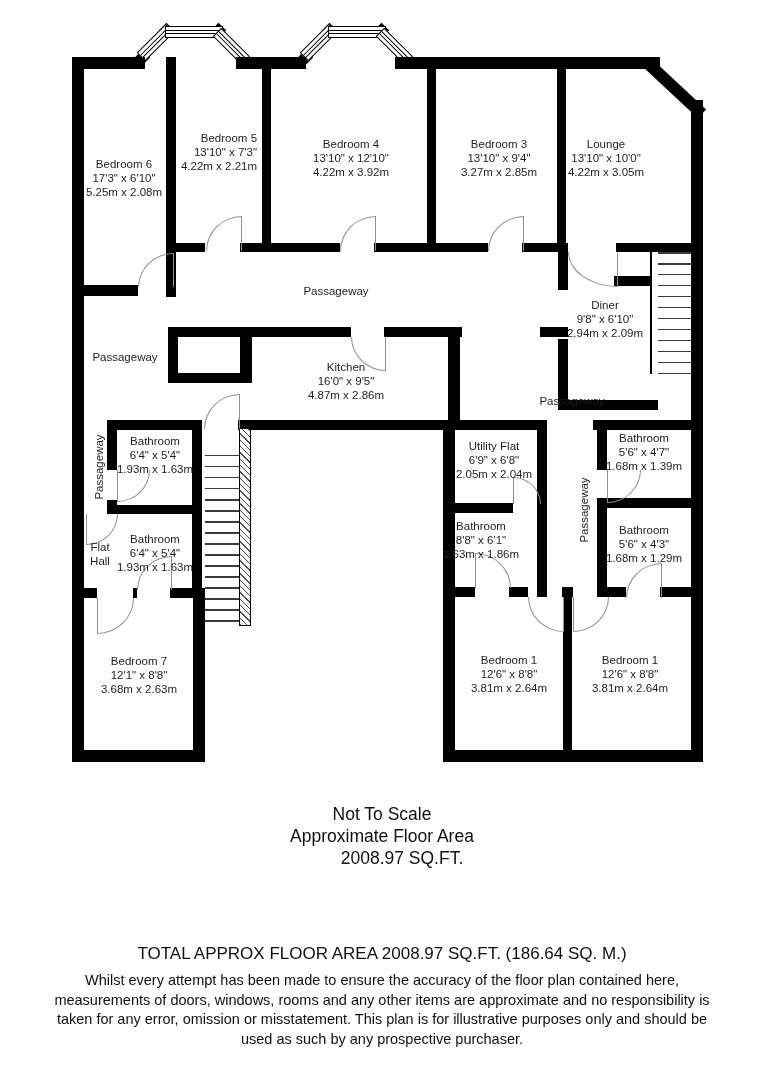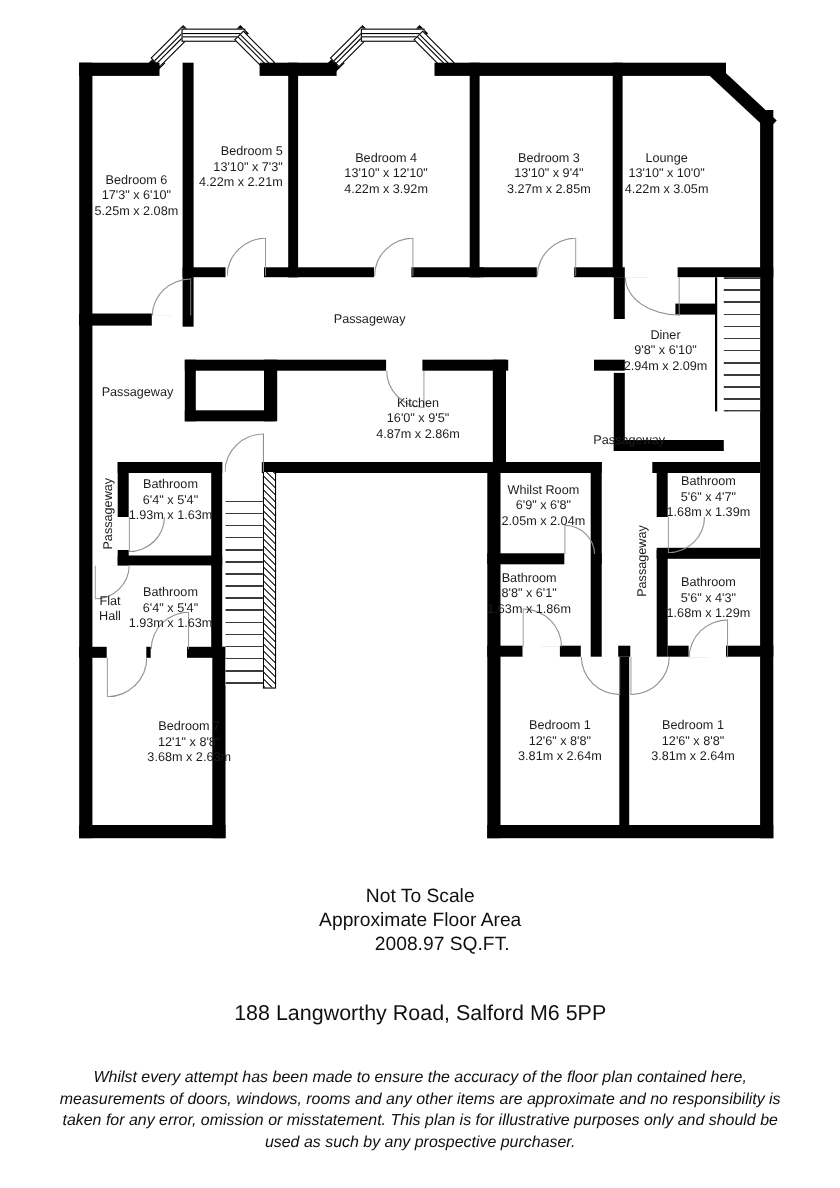--- a/index.html
+++ b/index.html
@@ -20,21 +20,21 @@
   .hatch{position:absolute;border:1px solid #000;
          background:repeating-linear-gradient(45deg,#4a4a4a 0 1px,#fff 1px 4.5px);}
   .rail2{position:absolute;background:#fff;border-left:2.5px solid #000;border-right:2.5px solid #000;}
   .lb{position:absolute;transform:translate(-50%,-50%);text-align:center;
       font-size:11.5px;line-height:14px;white-space:nowrap;color:#1d1d1d;}
   .lb.vert{transform:translate(-50%,-50%) rotate(-90deg);}
   .ft{position:absolute;left:0;width:764px;text-align:center;color:#101010;}
   .ft.big{font-size:17.5px;}
   .ft.addr{font-size:19.5px;}
   .ft.total{font-size:17px;}
-  .ft.disc{left:47px;width:670px;font-size:14.5px;line-height:19.5px;font-style:italic;}
+  .ft.disc{left:47px;width:670px;font-size:14.5px;line-height:19.5px;}
 </style>
 </head>
 <body>
 
 <div id="page">
 
   <div>
     <div class="bk" style="left:137px;top:52px;"></div>
     <div class="bk" style="left:161px;top:25px;"></div>
     <div class="bk" style="left:213px;top:25px;"></div>
@@ -164,28 +164,28 @@
     <div>13'10" x 10'0"</div>
     <div>4.22m x 3.05m</div>
   </div>
   <div class="lb" style="left:336px;top:291px;">Passageway</div>
   <div class="lb" style="left:605px;top:319px;">
     <div>Diner</div>
     <div>9'8" x 6'10"</div>
     <div>2.94m x 2.09m</div>
   </div>
   <div class="lb" style="left:125px;top:357px;">Passageway</div>
-  <div class="lb" style="left:346px;top:381px;margin-left:34px;">
+  <div class="lb" style="left:346px;top:381px;">
     <div>Kitchen</div>
     <div>16'0" x 9'5"</div>
     <div>4.87m x 2.86m</div>
   </div>
   <div class="lb" style="left:572px;top:401px;">Passageway</div>
   <div class="lb" style="left:494px;top:460px;">
-    <div>Whilst Room</div>
+    <div>Utility Flat</div>
     <div>6'9" x 6'8"</div>
     <div>2.05m x 2.04m</div>
   </div>
   <div class="lb" style="left:155px;top:455px;">
     <div>Bathroom</div>
     <div>6'4" x 5'4"</div>
     <div>1.93m x 1.63m</div>
   </div>
   <div class="lb vert" style="left:99px;top:467px;">Passageway</div>
   <div class="lb" style="left:644px;top:452px;">
@@ -206,35 +206,35 @@
   </div>
   <div class="lb" style="left:100px;top:554px;">
     <div>Flat</div>
     <div>Hall</div>
   </div>
   <div class="lb" style="left:644px;top:544px;">
     <div>Bathroom</div>
     <div>5'6" x 4'3"</div>
     <div>1.68m x 1.29m</div>
   </div>
-  <div class="lb" style="left:139px;top:675px;margin-left:33px;">
+  <div class="lb" style="left:139px;top:675px;">
     <div>Bedroom 7</div>
     <div>12'1" x 8'8"</div>
     <div>3.68m x 2.63m</div>
   </div>
   <div class="lb" style="left:509px;top:674px;">
     <div>Bedroom 1</div>
     <div>12'6" x 8'8"</div>
     <div>3.81m x 2.64m</div>
   </div>
   <div class="lb" style="left:630px;top:674px;">
     <div>Bedroom 1</div>
     <div>12'6" x 8'8"</div>
     <div>3.81m x 2.64m</div>
   </div>
 
   <div class="ft big" style="top:804px;">Not To Scale</div>
   <div class="ft big" style="top:826px;">Approximate Floor Area</div>
   <div class="ft big" style="top:848px;padding-left:20px;">2008.97 SQ.FT.</div>
-  <div class="ft addr" style="top:910px;">188 Langworthy Road, Salford M6 5PP</div>
+  <div class="ft total" style="top:944px;">TOTAL APPROX FLOOR AREA 2008.97 SQ.FT. (186.64 SQ. M.)</div>
   <div class="ft disc" style="top:971px;">Whilst every attempt has been made to ensure the accuracy of the floor plan contained here, measurements of doors, windows, rooms and any other items are approximate and no responsibility is taken for any error, omission or misstatement. This plan is for illustrative purposes only and should be used as such by any prospective purchaser.</div>
 
 </div>
 
 </body></html>

